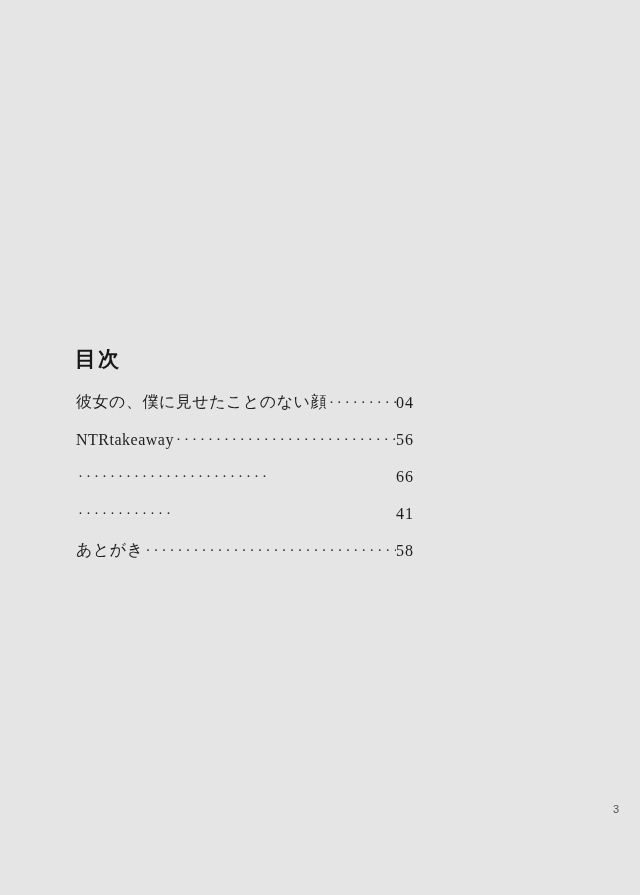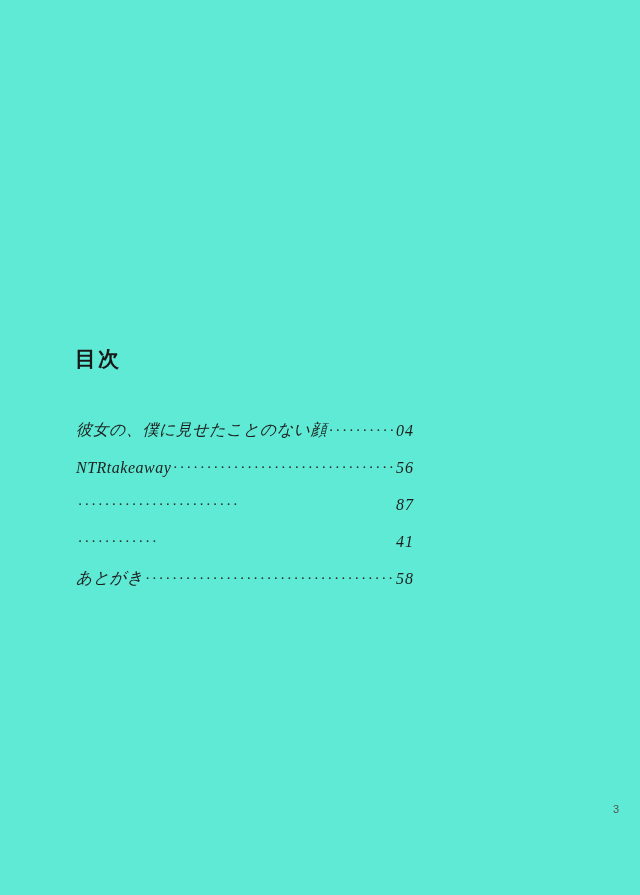--- a/index.html
+++ b/index.html
@@ -4,41 +4,40 @@
 <style>
   html, body {
     margin: 0;
     padding: 0;
     background: #ffffff;
   }
   .page {
     position: relative;
     width: 640px;
     height: 895px;
-    background: #5eead4;
+    background: #e5e5e5;
     overflow: hidden;
     font-family: "Liberation Serif", "DejaVu Serif", serif;
     color: #1c1c1c;
   }
   .toc-title {
     position: absolute;
     left: 75px;
     top: 345px;
     font-size: 21px;
     font-weight: bold;
     letter-spacing: 2px;
     color: #181818;
     margin: 0;
   }
   .toc-list {
     position: absolute;
     left: 76px;
-    top: 412px;
+    top: 384px;
     width: 338px;
-    font-style: italic;
   }
   .toc-row {
     display: flex;
     align-items: center;
     height: 37px;
     font-size: 16px;
     white-space: nowrap;
   }
   .toc-entry-title {
     flex: 0 0 auto;
@@ -85,21 +84,21 @@
     </div>
 
     <div class="toc-row">
       <span class="toc-entry-title">NTRtakeaway</span>
       <span class="toc-dots">····································</span>
       <span class="toc-page-num">56</span>
     </div>
 
     <div class="toc-row">
       <span class="toc-dots">························</span>
-      <span class="toc-page-num">87</span>
+      <span class="toc-page-num">66</span>
     </div>
 
     <div class="toc-row">
       <span class="toc-dots">············</span>
       <span class="toc-page-num">41</span>
     </div>
 
     <div class="toc-row">
       <span class="toc-entry-title">あとがき</span>
       <span class="toc-dots">········································</span>

